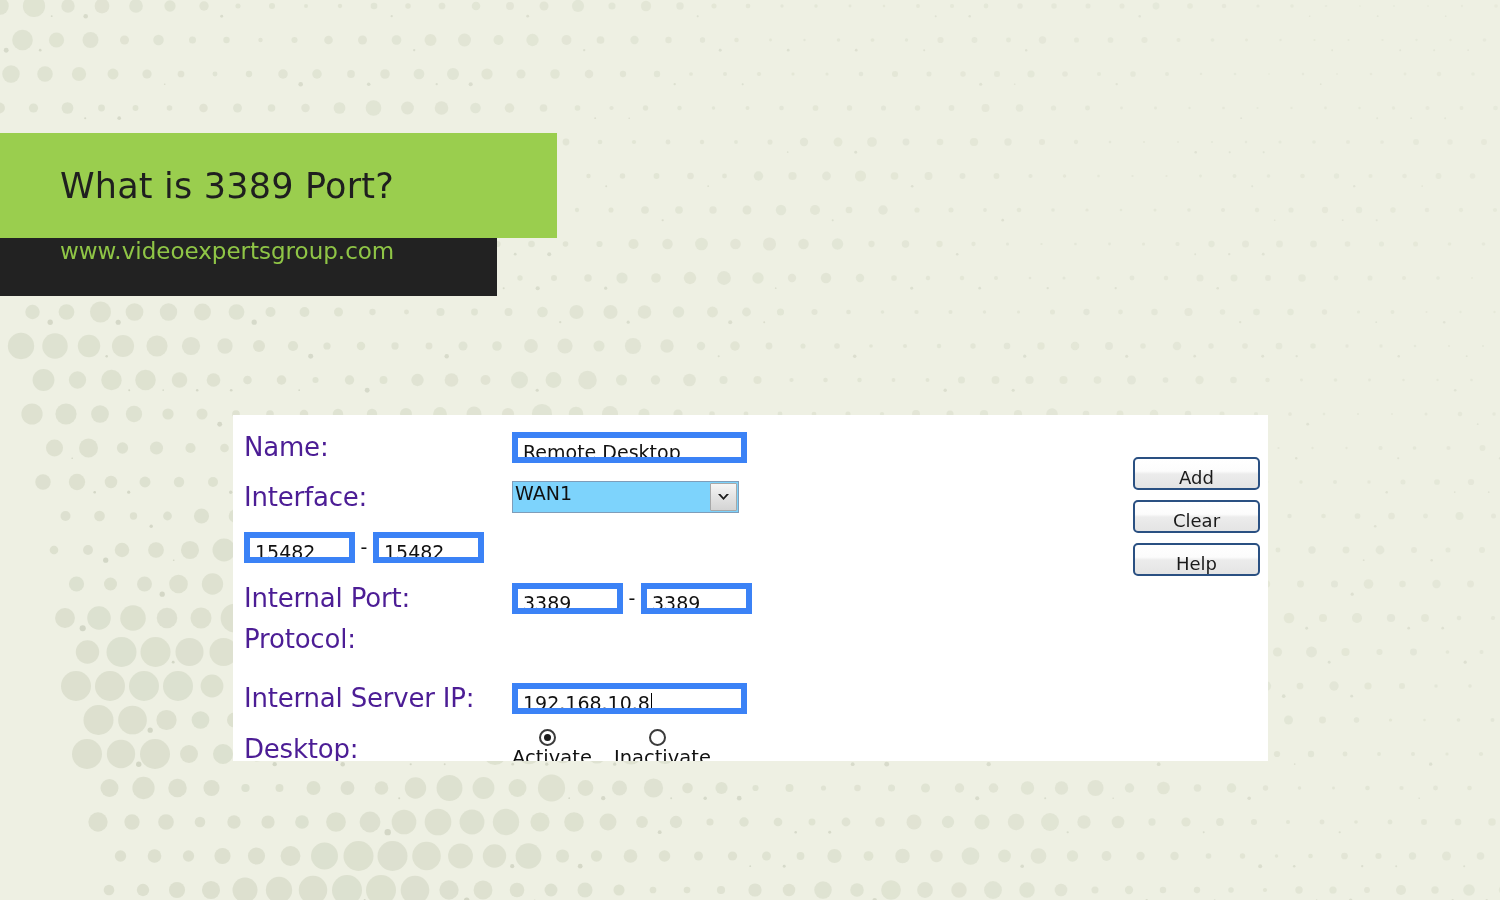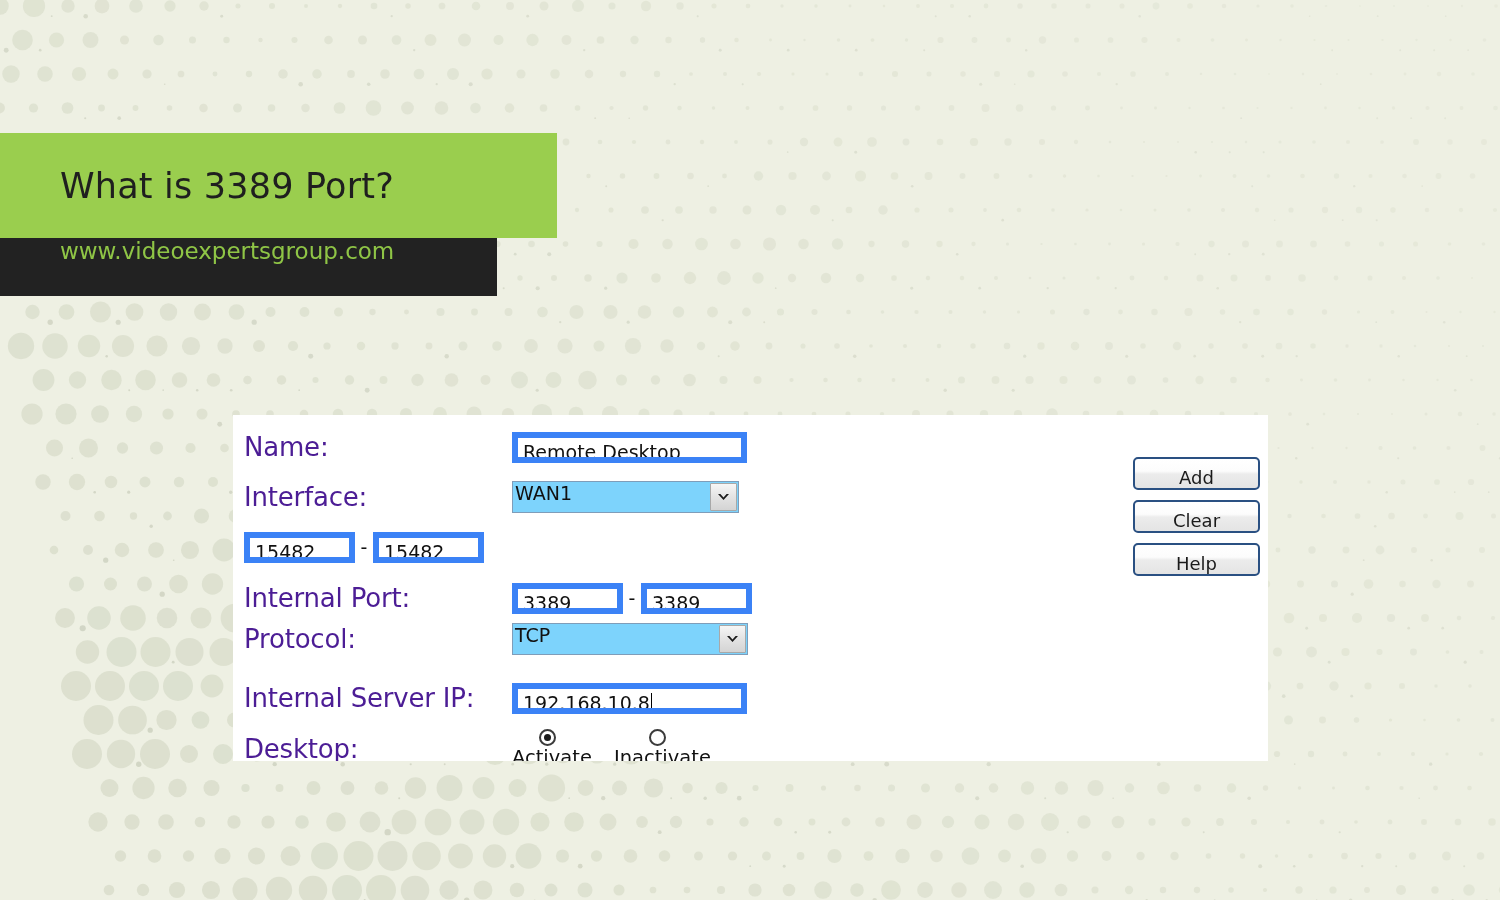--- a/index.html
+++ b/index.html
@@ -1858,28 +1858,20 @@
 
   <div class="form-row" style="top:166px;">
     <span class="form-label">Internal Port:</span>
     <span class="txt txt-port">3389</span>
     <span class="dash">-</span>
     <span class="txt txt-port">3389</span>
   </div>
 
   <div class="form-row" style="top:207px;">
     <span class="form-label">Protocol:</span>
-    <span class="combo combo-tcp">
-      <span>TCP</span>
-      <span class="combo-arrow">
-        <svg width="15" height="10" viewBox="0 0 15 10">
-          <path d="M2 2 L7.5 8 L13 2 L10.6 2 L7.5 5.4 L4.4 2 Z" fill="#1a1a1a"></path>
-        </svg>
-      </span>
-    </span>
   </div>
 
   <div class="form-row" style="top:266px;">
     <span class="form-label">Internal Server IP:</span>
     <span class="txt txt-ip"><span>192.168.10.8</span><span class="caret"></span></span>
   </div>
 
   <div class="form-row" style="top:317px;">
     <span class="form-label">Desktop:</span>
     <span class="radio-wrap">

